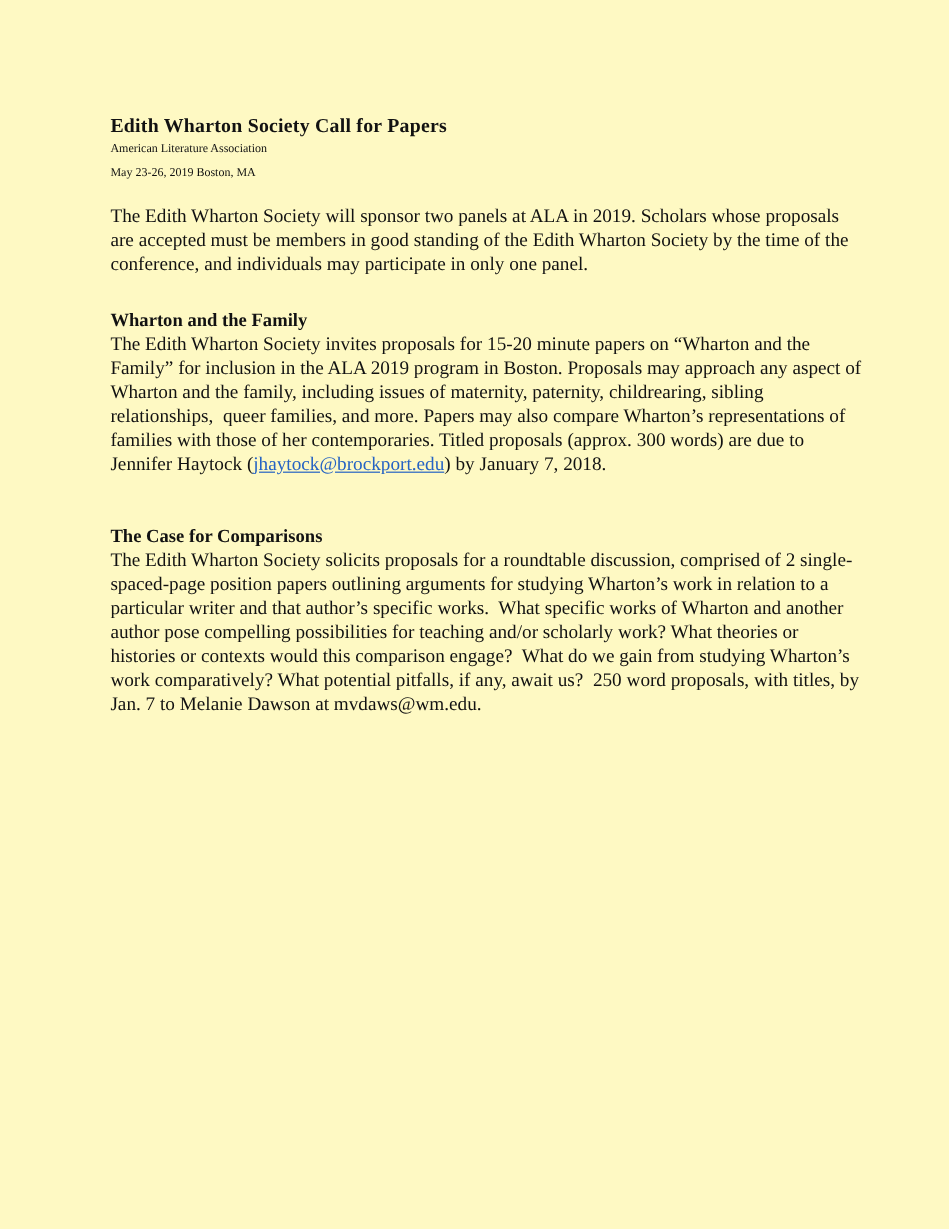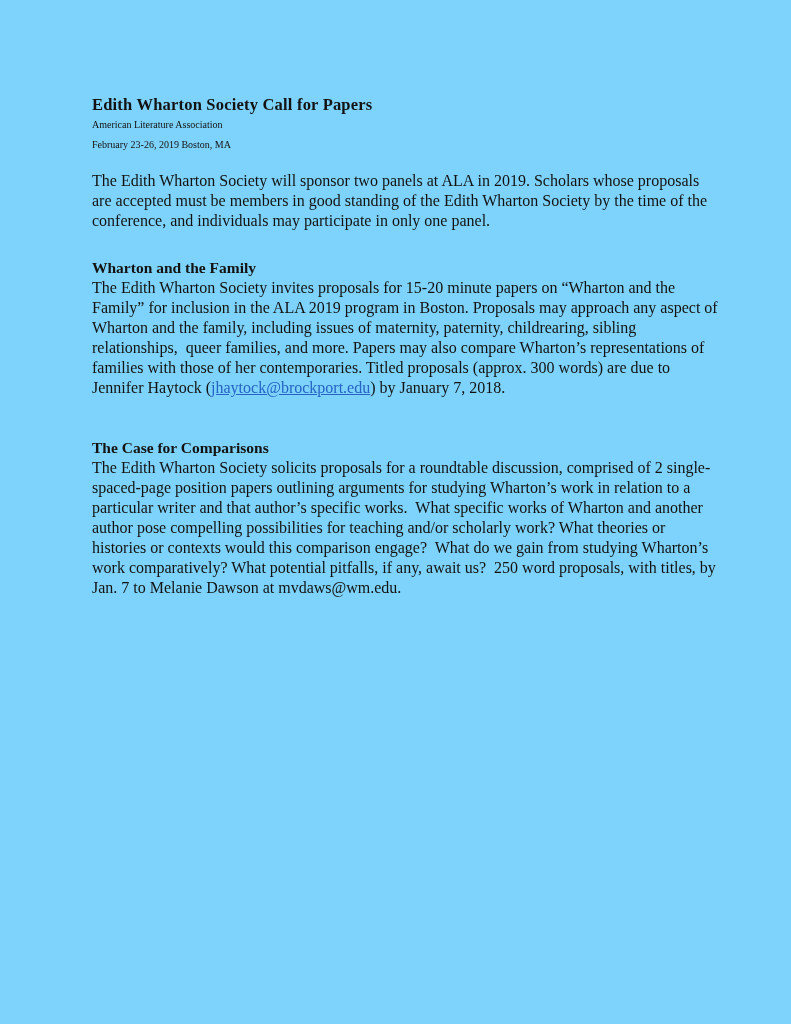--- a/index.html
+++ b/index.html
@@ -12,21 +12,21 @@
     height: 1024px;
     overflow: hidden;
     font-family: "Liberation Serif", serif;
     color: #121212;
   }
   .page {
     box-sizing: border-box;
     width: 791px;
     height: 1024px;
     padding: 95px 66px 0 92px;
-    background: #7dd3fc;
+    background: #fef9c3;
   }
   .content {
     width: 628px;
   }
   h1, h2, p {
     margin: 0;
     padding: 0;
   }
   .doc-title {
     font-size: 16.5px;
@@ -65,21 +65,21 @@
 </style>
 </head>
 <body>
 
 <div class="page">
   <div class="content">
 
     <header class="doc-header">
       <h1 class="doc-title">Edith Wharton Society Call for Papers</h1>
       <p class="header-line">American Literature Association</p>
-      <p class="header-line">February 23-26, 2019 Boston, MA</p>
+      <p class="header-line">May 23-26, 2019 Boston, MA</p>
     </header>
 
     <p class="para intro-para">The Edith Wharton Society will sponsor two panels at ALA in 2019. Scholars whose proposals are accepted must be members in good standing of the Edith Wharton Society by the time of the conference, and individuals may participate in only one panel.</p>
 
     <section class="section-first">
       <h2 class="section-heading">Wharton and the Family</h2>
       <p class="para"><span>The Edith Wharton Society invites proposals for 15-20 minute papers on “Wharton and the Family” for inclusion in the ALA 2019 program in Boston. Proposals may approach any aspect of Wharton and the family, including issues of maternity, paternity, childrearing, sibling relationships,  queer families, and more. Papers may also compare Wharton’s representations of families with those of her contemporaries. Titled proposals (approx. 300 words) are due to Jennifer Haytock (</span><a href="#" class="email-link">jhaytock@brockport.edu</a><span>) by January 7, 2018.</span></p>
     </section>
 
     <section>

